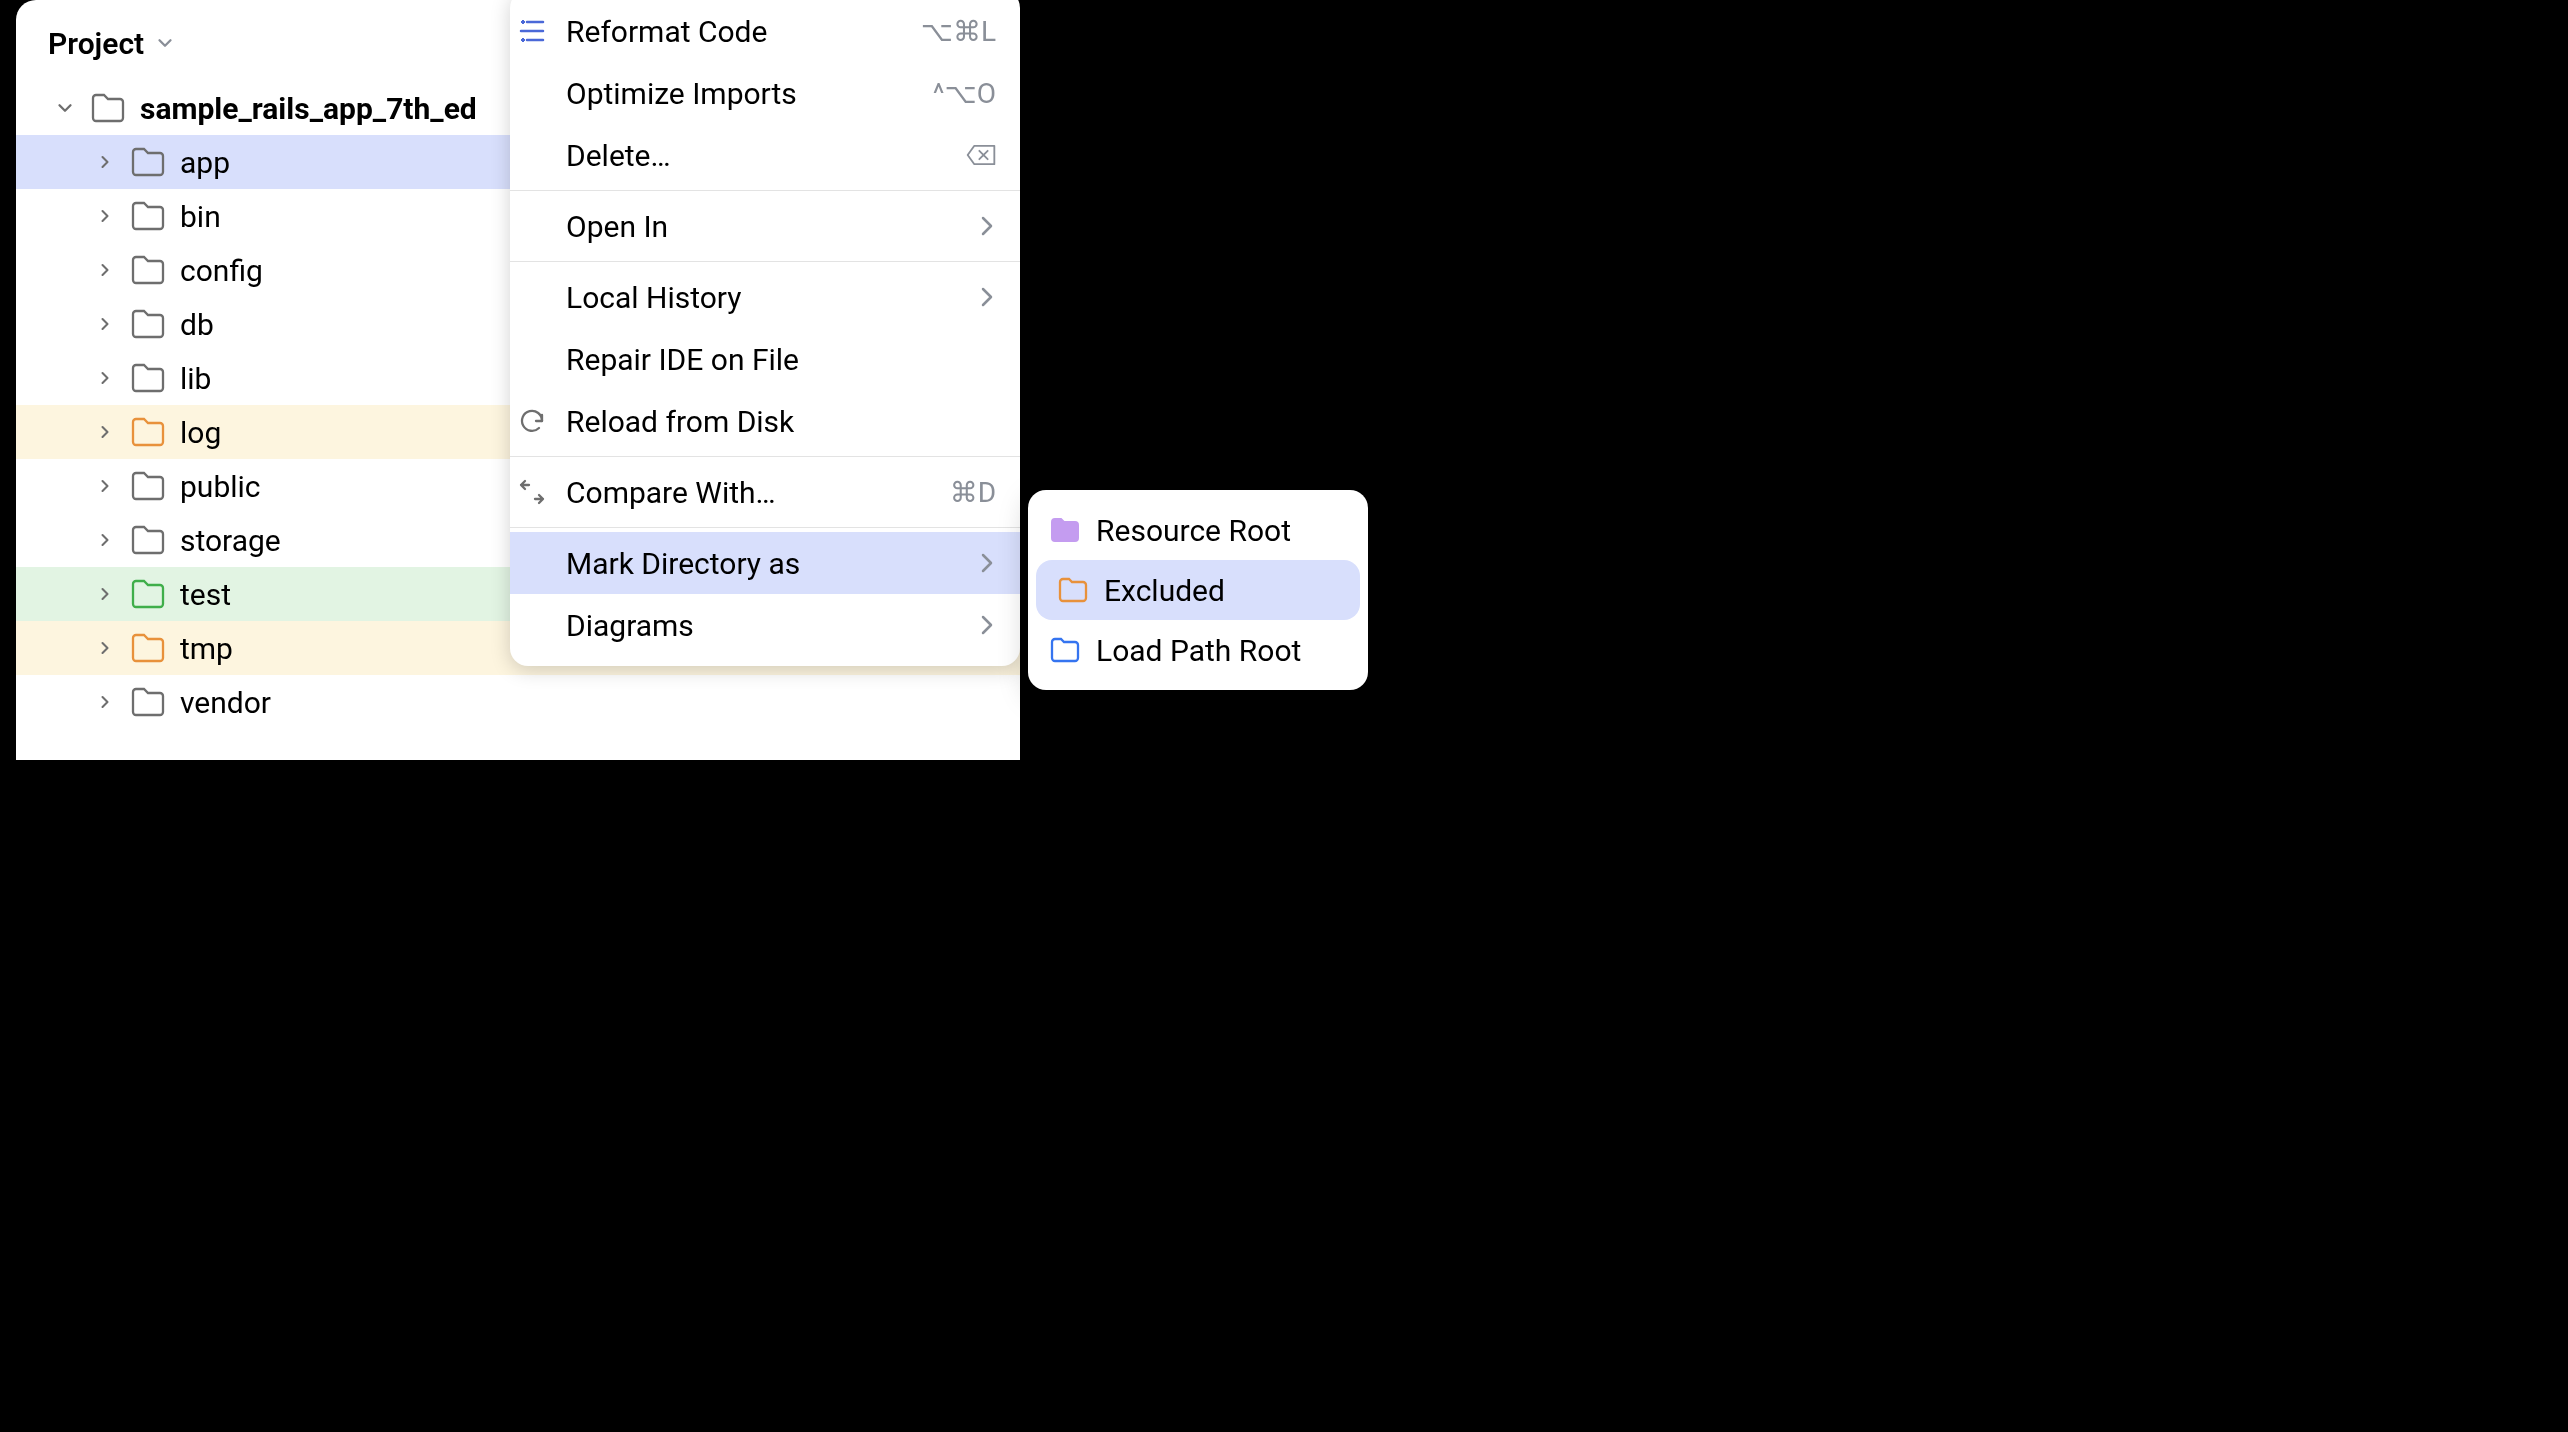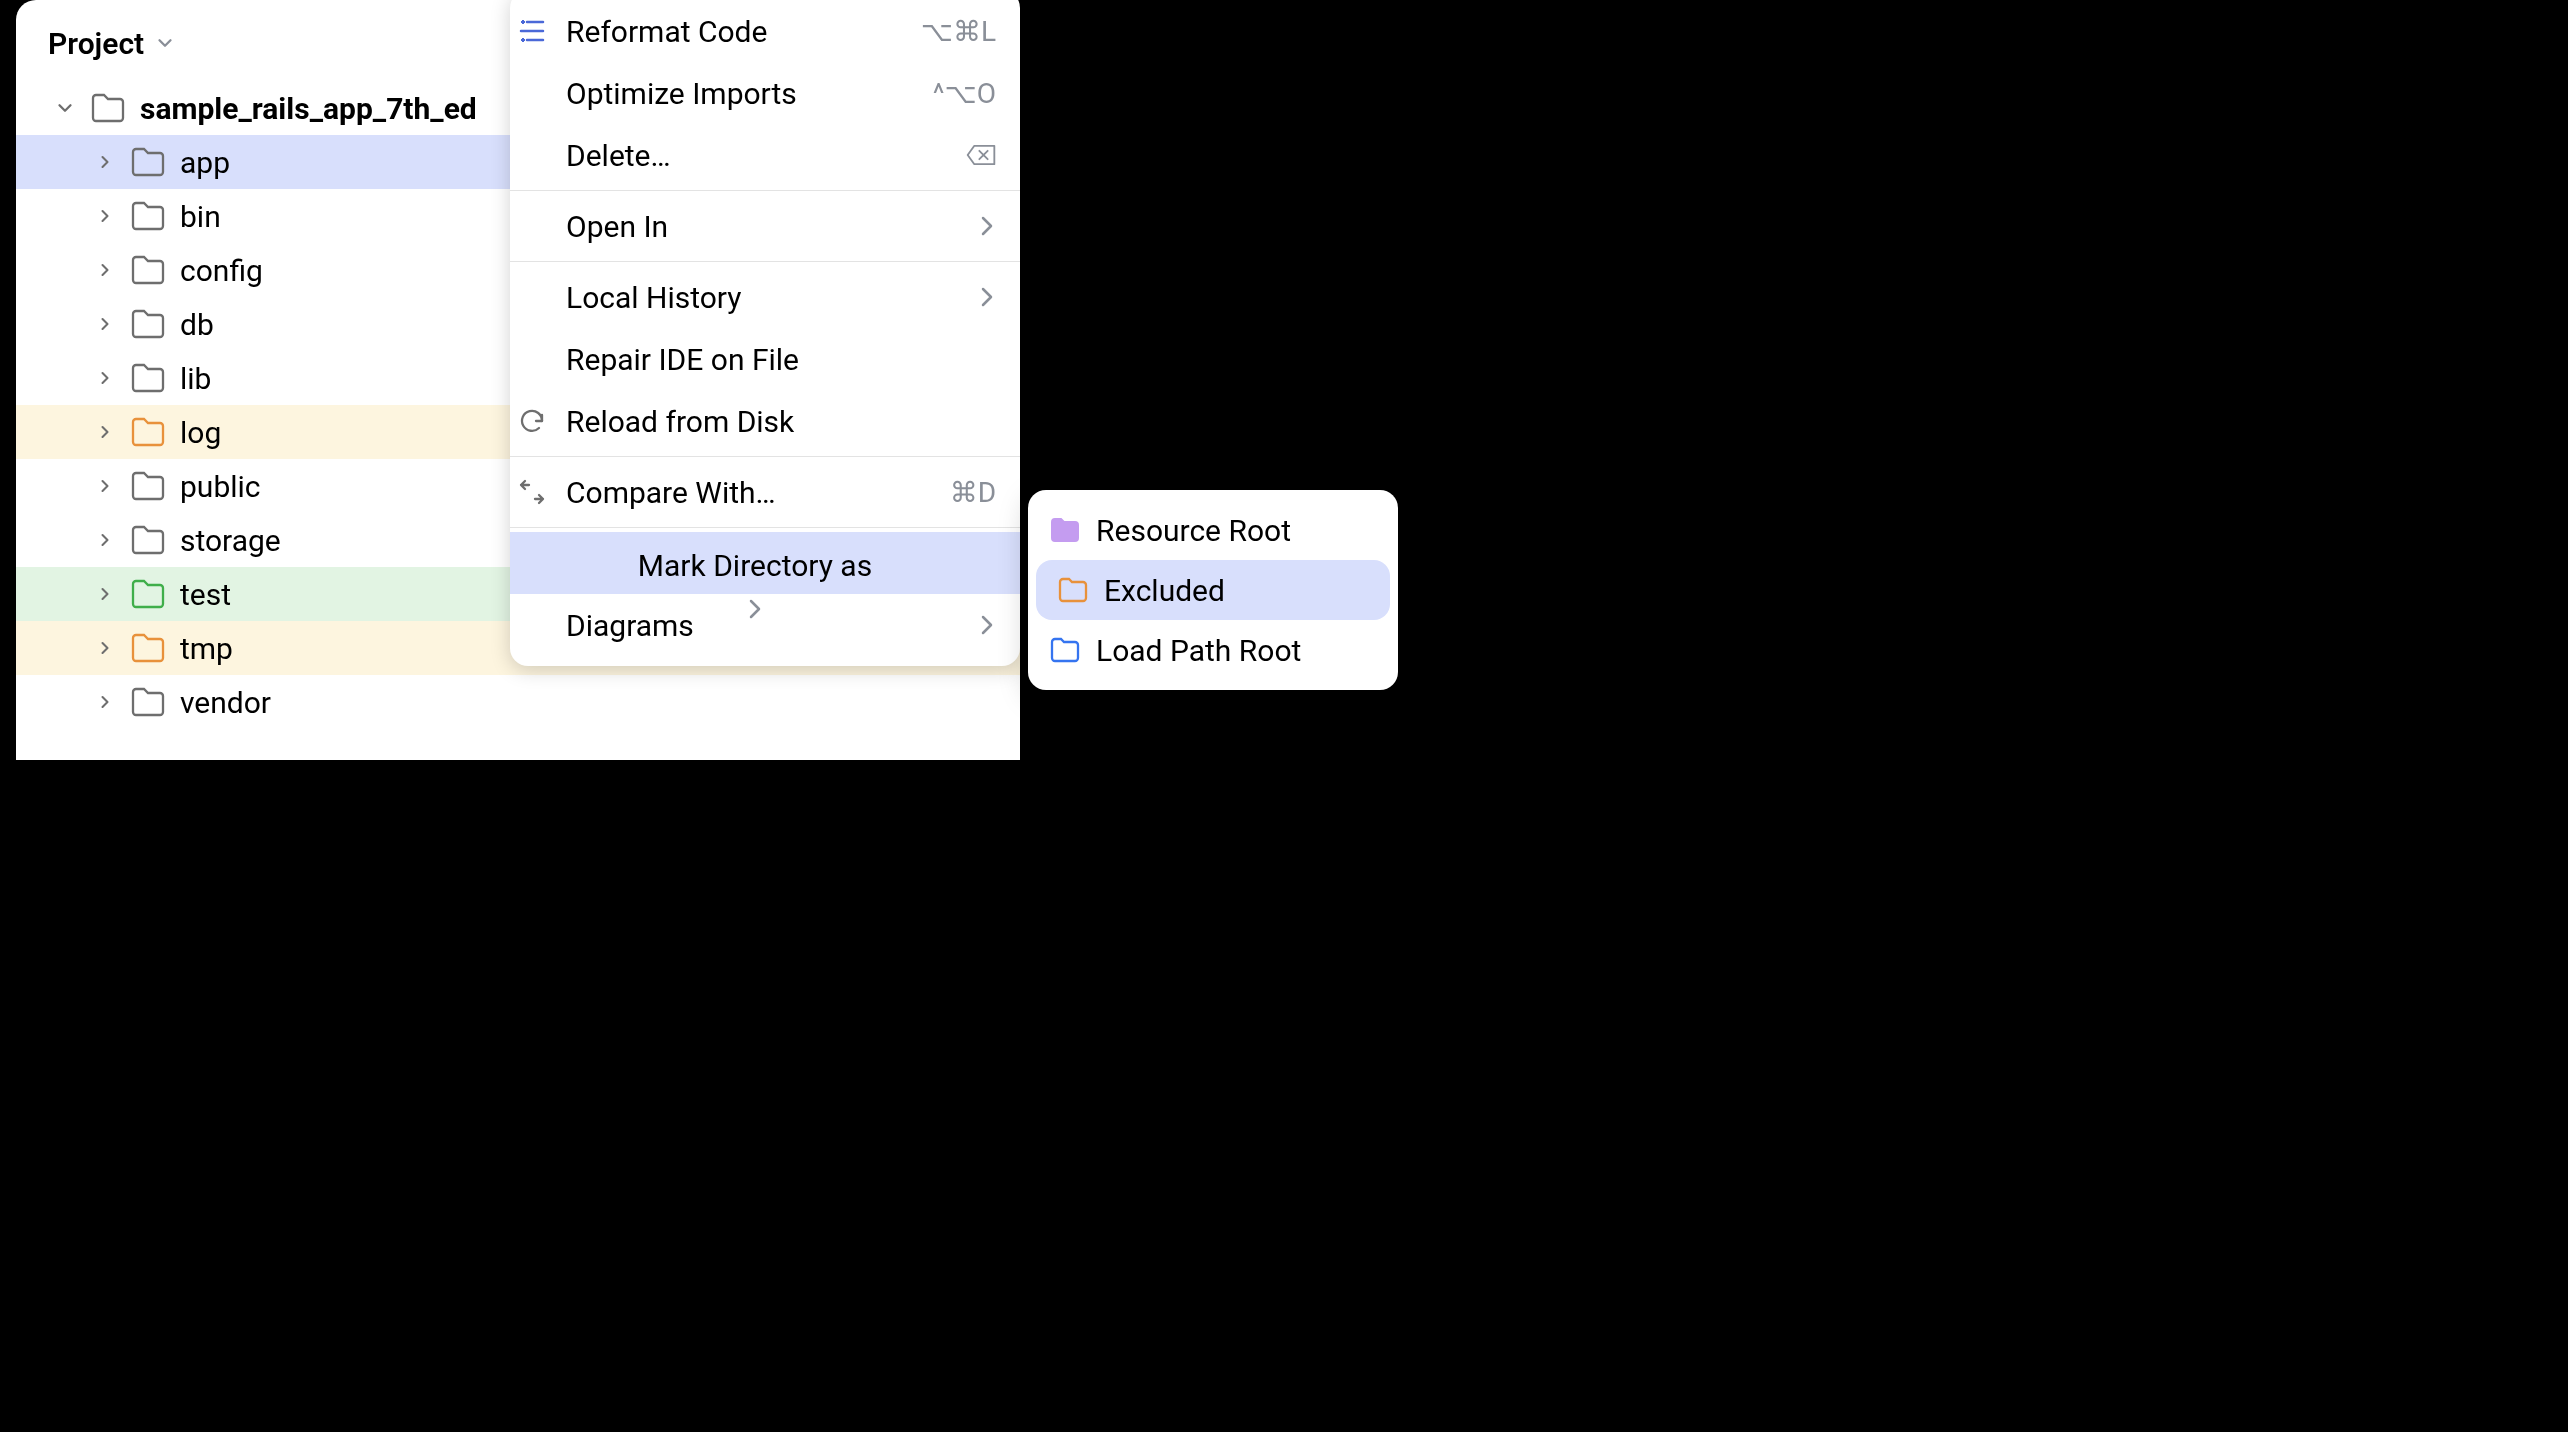--- a/index.html
+++ b/index.html
@@ -66,27 +66,27 @@
   padding: 0 24px 0 4px;
   gap: 16px;
 }
 .menu-ico { width: 36px; height: 36px; display:flex; align-items:center; justify-content:center; }
 .menu-ico svg { width: 30px; height: 30px; }
 .menu-label { flex: 1; color: #000; }
 .menu-shortcut { color: #8a8f98; font-size: 28px; }
 .menu-sep { height: 1px; background: #e3e3e3; margin: 4px 0; }
 .menu-arrow { width: 18px; display:flex; align-items:center; justify-content:center; }
 .menu-arrow svg { width: 14px; height: 20px; }
-.menu-item.selected { background: #d8dffc; flex-direction: column; }
+.menu-item.selected { background: #d8dffc; }
 
 .submenu {
   position: absolute;
   left: 1028px;
   top: 490px;
-  width: 370px;
+  width: 340px;
   background: #fff;
   border-radius: 18px;
   box-shadow: 0 8px 30px rgba(0,0,0,0.22);
   padding: 10px 0;
   font-size: 30px;
 }
 .sub-item { display:flex; align-items:center; height: 60px; padding: 0 24px 0 20px; gap: 14px; }
 .sub-item.selected { background: #d8dffc; border-radius: 16px; margin: 0 8px; }
 .sub-ico { width: 34px; height: 34px; display:flex; align-items:center; justify-content:center;}
 .sub-ico svg { width: 30px; height: 26px; }

